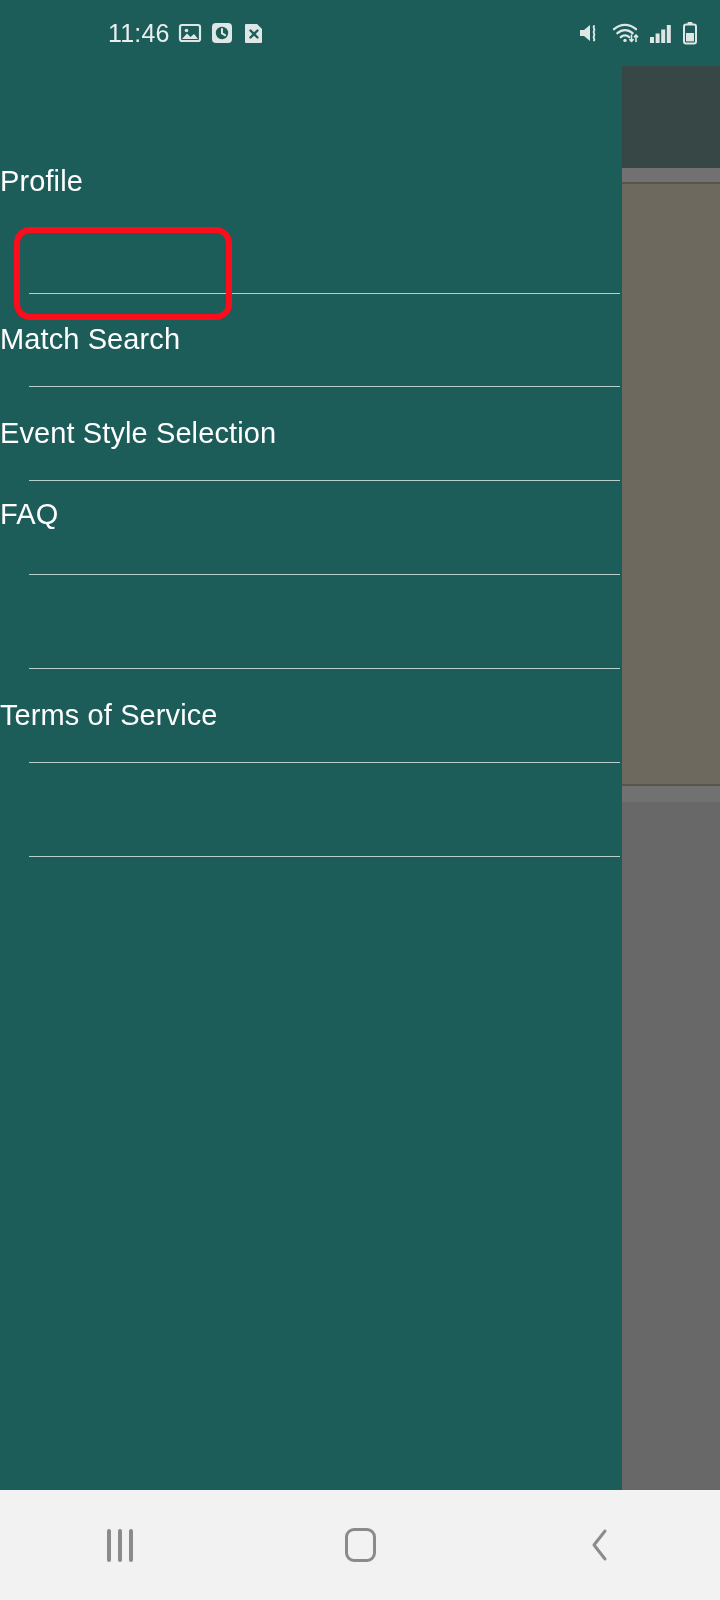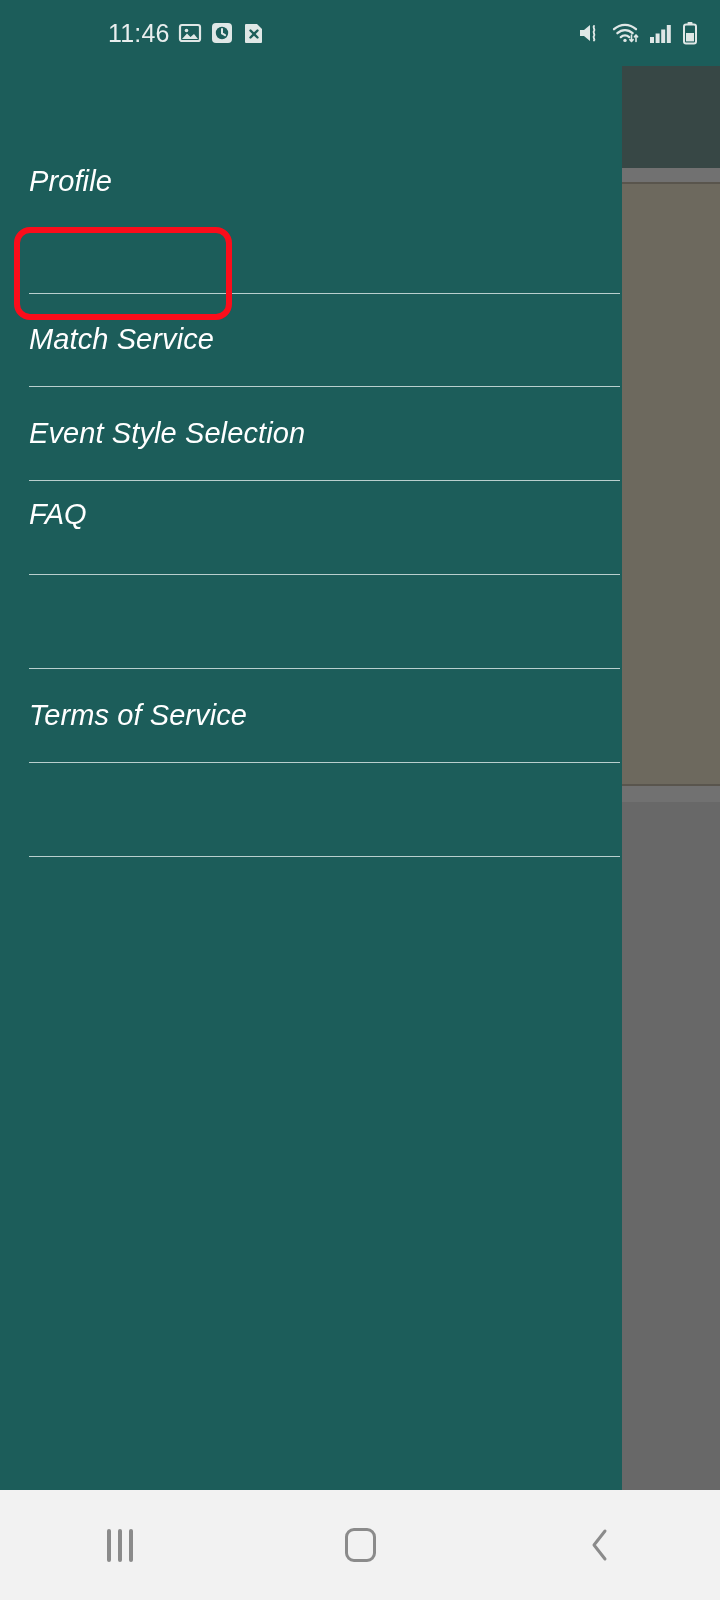--- a/index.html
+++ b/index.html
@@ -146,27 +146,25 @@
   .menu-item {
     position: absolute;
     left: 0;
     width: 622px;
     height: 93px;
     display: flex;
     align-items: center;
     cursor: pointer;
   }
   .menu-label {
-    margin-left: 29px;
     color: #ffffff;
     font-size: 29px;
     line-height: 1;
     letter-spacing: 0.1px;
     white-space: nowrap;
-    font-style: italic;
   }
   .menu-divider {
     position: absolute;
     left: 29px;
     width: 591px;
     height: 1px;
     background: #b9cfce;
   }
 
   
@@ -246,21 +244,21 @@
   <div id="scrim"></div>
 
   <div id="drawer">
 
     <div class="menu-item" style="top:69px">
       <span class="menu-label">Profile</span>
     </div>
     <div class="menu-divider" style="top:227px"></div>
 
     <div class="menu-item" style="top:227px">
-      <span class="menu-label">Match Service</span>
+      <span class="menu-label">Match Search</span>
     </div>
     <div class="menu-divider" style="top:320px"></div>
 
     <div class="menu-item" style="top:321px">
       <span class="menu-label">Event Style Selection</span>
     </div>
     <div class="menu-divider" style="top:414px"></div>
 
     <div class="menu-item" style="top:402px">
       <span class="menu-label">FAQ</span>

